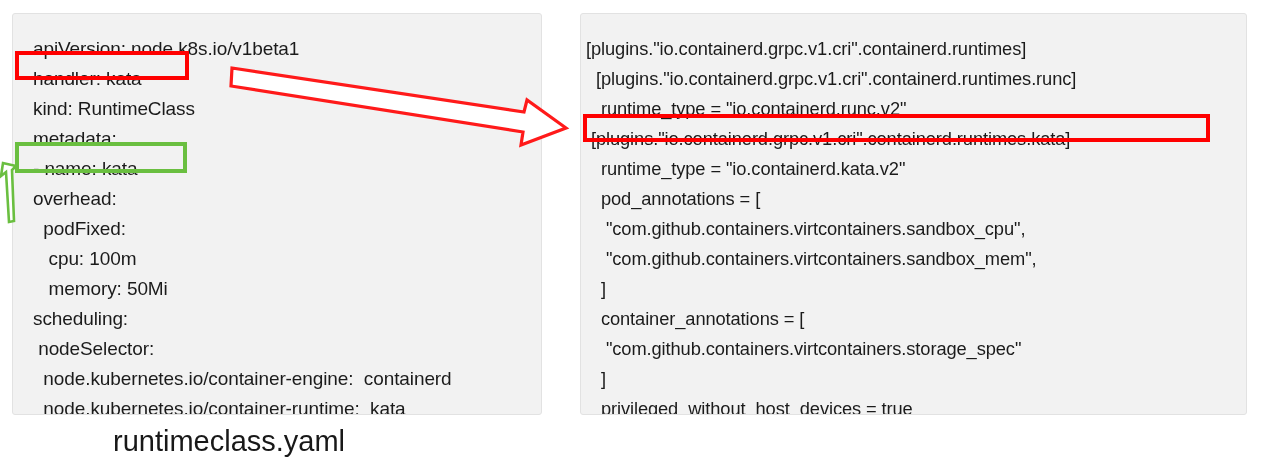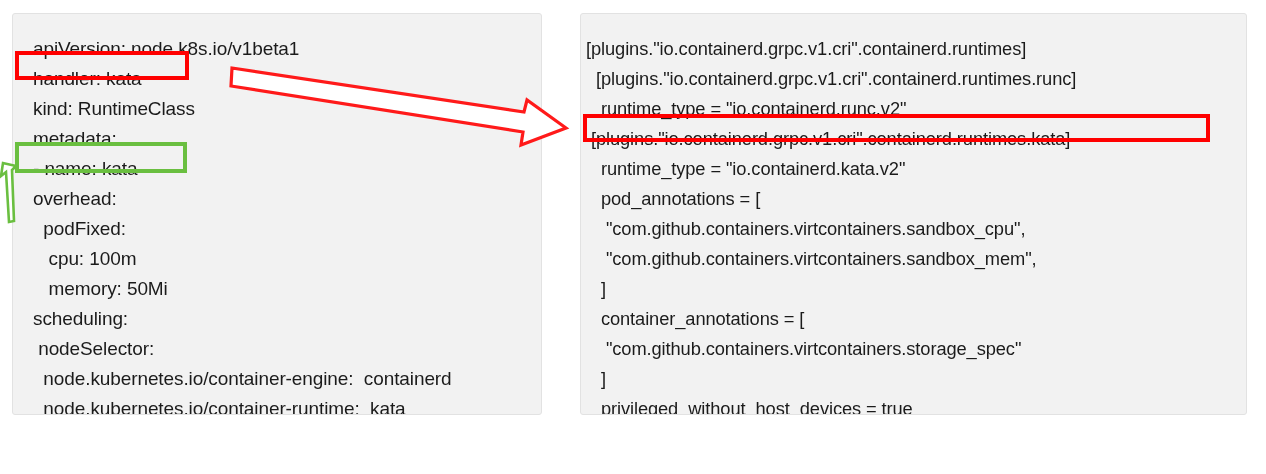--- a/index.html
+++ b/index.html
@@ -104,14 +104,15 @@
   <div class="hl hl-green" id="hl-name"></div>
   <div class="hl hl-red" id="hl-kata-runtime"></div>
 
   <svg class="arrow-svg" viewBox="0 0 1266 474">
 
     <polygon points="232,68 524,112 527,100 566,128 521,145 523,132 231,86" fill="#ffffff" stroke="#ff1a1a" stroke-width="3.2" stroke-linejoin="miter"></polygon>
 
     <polygon points="9,222 6,172 1,176 3,163 16,166 12,170 14,221" fill="#ffffff" stroke="#6abf40" stroke-width="2.6" stroke-linejoin="miter"></polygon>
   </svg>
 
+  <div class="caption" id="caption-left">runtimeclass.yaml</div>
 
 </div>
 
 </body></html>

